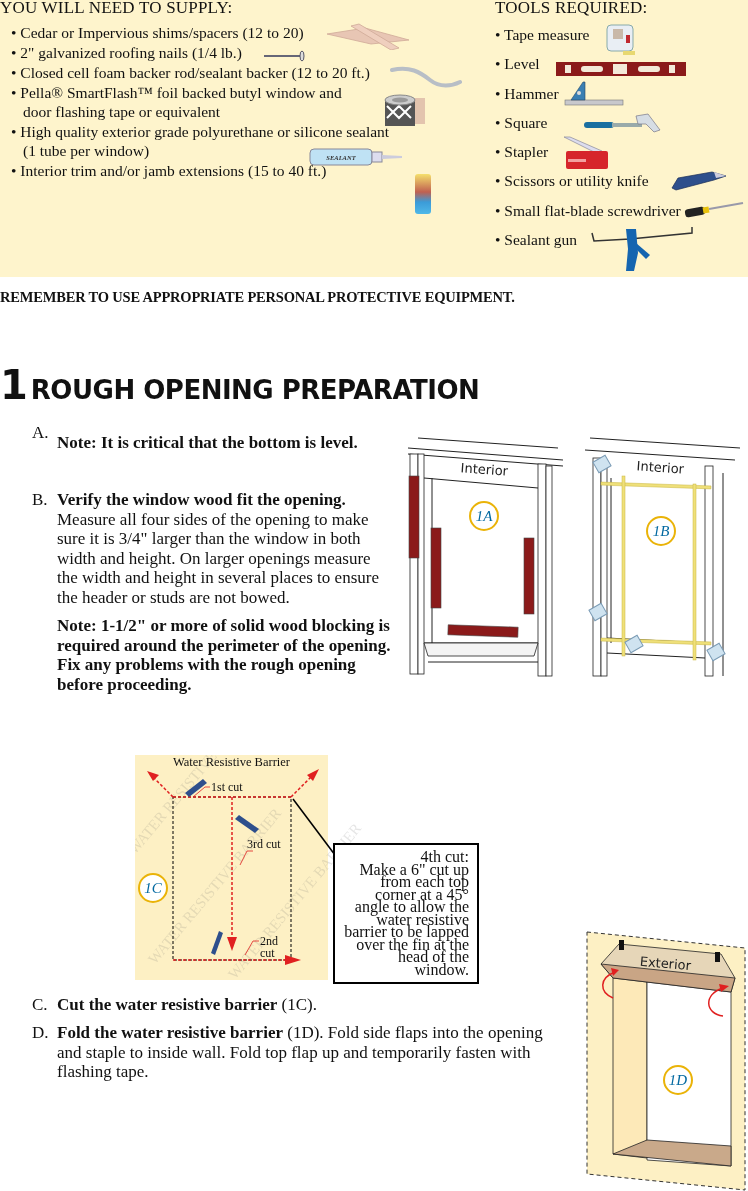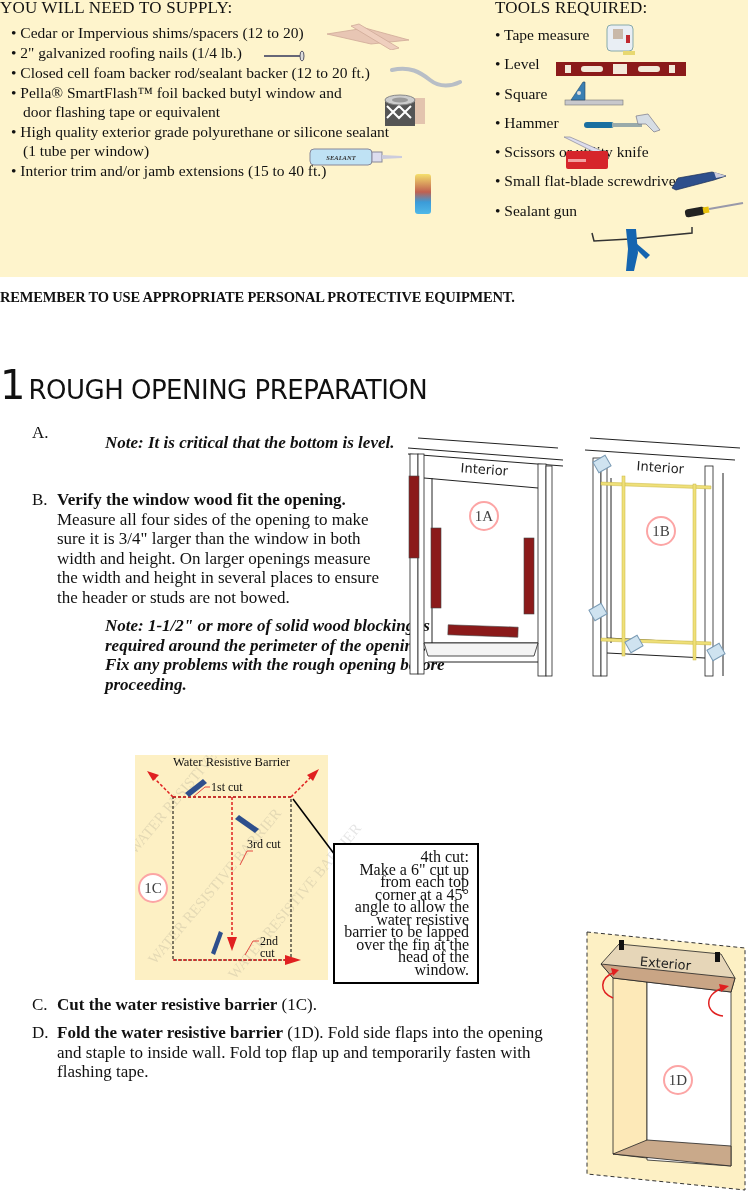--- a/index.html
+++ b/index.html
@@ -6,30 +6,30 @@
   body{width:748px;height:1191px;background:#fff;position:relative;overflow:hidden;font-family:"Liberation Serif","DejaVu Serif",serif;color:#111;}
   .abs{position:absolute;}
   .panel{left:0;top:0;width:748px;height:277px;background:#fef4cc;}
   .hd{font-size:17px;letter-spacing:0.2px;}
   .supply-list,.tools-list{list-style:none;margin:0;padding:0;}
   .supply-list li{font-size:15.5px;line-height:19px;padding-left:23px;text-indent:-12px;margin-bottom:1px;}
   .supply-list li::before{content:"• ";}
   .tools-list li{font-size:15.5px;line-height:19px;height:29.3px;}
   .tools-list li::before{content:"• ";}
   .remember{left:0;top:289px;width:748px;text-align:left;font-weight:bold;font-size:14.5px;letter-spacing:-0.2px;}
-  .section-title{left:0;top:362px;font-family:"DejaVu Sans","Liberation Sans",sans-serif;font-weight:normal;}
+  .section-title{left:0;top:362px;font-family:"DejaVu Sans","Liberation Sans",sans-serif;font-weight:bold;}
   .section-title .num{font-size:40px;letter-spacing:-1px;}
   .section-title .txt{font-size:26px;margin-left:4px;letter-spacing:-0.5px;}
   .step{font-size:17px;line-height:19.5px;}
   .step .letter{position:absolute;left:0;top:0;}
   .step .body{margin-left:25px;}
   .step b{font-weight:bold;}
-  .step .note{font-weight:bold;font-style:italic;margin-left:48px;}
+  .step .note{font-weight:bold;}
   .callout-box{border:2px solid #000;background:#fff;font-size:16px;line-height:12.5px;padding:6px 8px;text-align:right;}
-  .circle-label{border:2px solid #fca5a5;border-radius:50%;background:#fff;display:flex;align-items:center;justify-content:center;font-size:15px;color:#404040;}
+  .circle-label{border:2px solid #eab308;border-radius:50%;background:#fff;display:flex;align-items:center;justify-content:center;font-size:15px;color:#0369a1;font-style:italic;}
 </style>
 </head>
 <body>
 
 <div class="abs panel"></div>
 
 <div class="abs hd" style="left:0;top:-2px;">YOU WILL NEED TO SUPPLY:</div>
 <ul class="abs supply-list" style="left:0;top:23px;width:395px;">
   <li>Cedar or Impervious shims/spacers (12 to 20)</li>
   <li>2" galvanized roofing nails (1/4 lb.)</li>
@@ -72,22 +72,23 @@
         <stop offset="1" stop-color="#4fb8e8"></stop>
       </linearGradient>
     </defs>
   <rect x="2" y="2" width="16" height="40" rx="3" fill="url(#fc)"></rect>
 </svg>
 
 <div class="abs hd" style="left:495px;top:-2px;">TOOLS REQUIRED:</div>
 <ul class="abs tools-list" style="left:495px;top:25px;width:250px;">
   <li>Tape measure</li>
   <li>Level</li>
+  <li>Hammer</li>
   <li>Square</li>
-  <li>Hammer</li>
+  <li>Stapler</li>
   <li>Scissors or utility knife</li>
   <li>Small flat-blade screwdriver</li>
   <li>Sealant gun</li>
 </ul>
 
 <svg class="abs" style="left:605px;top:23px;" width="32" height="34">
   <rect x="2" y="2" width="26" height="26" rx="4" fill="#e9eef4" stroke="#8aa" stroke-width="1"></rect>
   <rect x="8" y="6" width="10" height="10" fill="#c9b8a8"></rect>
   <rect x="21" y="12" width="4" height="8" fill="#c0282e"></rect>
   <rect x="18" y="28" width="12" height="4" fill="#e8d870"></rect>

